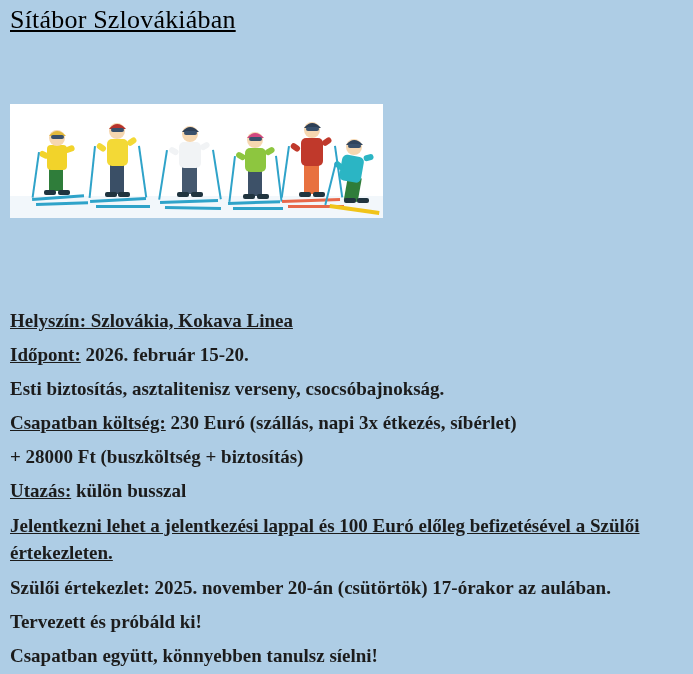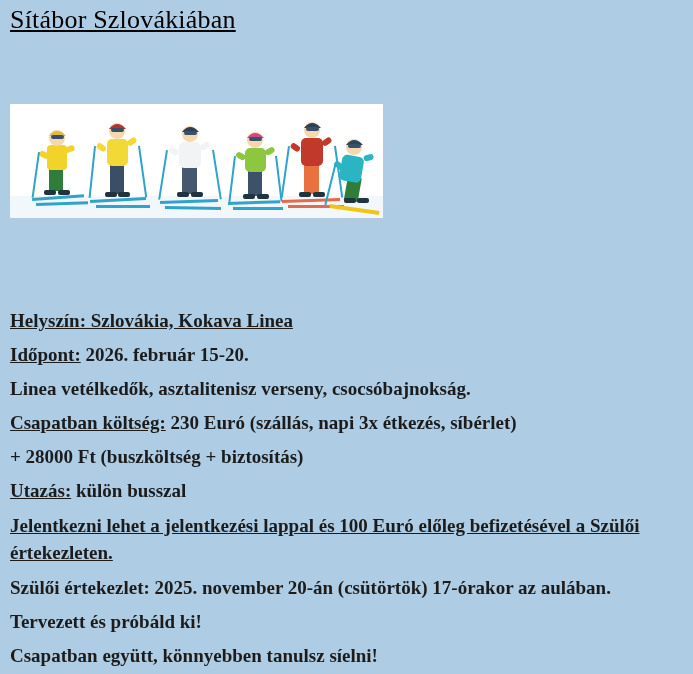--- a/index.html
+++ b/index.html
@@ -181,21 +181,21 @@
 
     <div class="line">
       <span class="u">Helyszín: Szlovákia, Kokava Linea</span><span></span>
     </div>
 
     <div class="line">
       <span class="u">Időpont:</span><span> 2026. február 15-20.</span>
     </div>
 
     <div class="line">
-      <span>Linea vetélkedők, asztalitenisz verseny, csocsóbajnokság.</span>
+      <span>Esti biztosítás, asztalitenisz verseny, csocsóbajnokság.</span>
     </div>
 
     <div class="line">
       <span class="u">Csapatban költség:</span><span> 230 Euró (szállás, napi 3x étkezés, síbérlet)</span>
     </div>
 
     <div class="line">
       <span>+ 28000 Ft (buszköltség + biztosítás)</span>
     </div>
 

